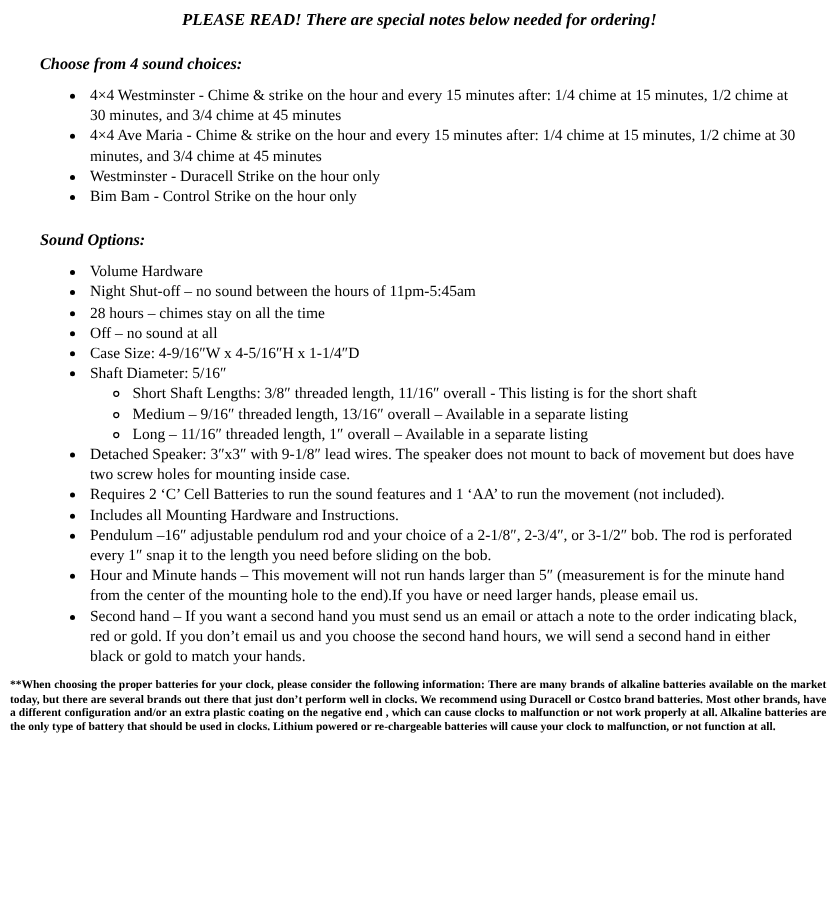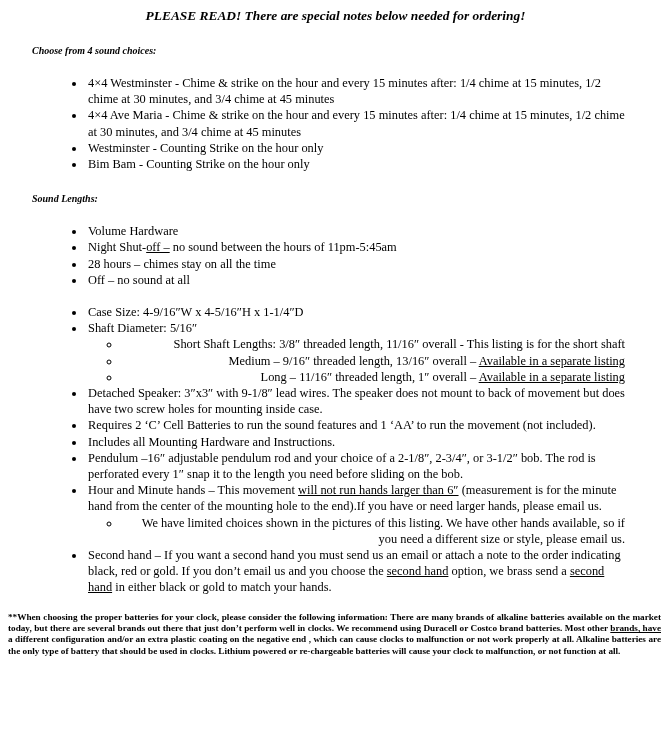--- a/index.html
+++ b/index.html
@@ -18,68 +18,67 @@
     text-align: center;
     font-weight: bold;
     font-style: italic;
     font-size: 13.4px;
     margin: 2px 0 0 0;
     line-height: 17px;
   }
   .heading {
     font-weight: bold;
     font-style: italic;
-    font-size: 10px;
+    font-size: 13px;
     line-height: 17px;
     margin: 18px 0 9px 2px;
   }
   ul.l1 {
     list-style-type: disc;
-    margin: 16px;
+    margin: 0;
     padding-left: 40px;
   }
   ul.l1 > li {
     line-height: 16.2px;
     padding-left: 2px;
   }
   ul.l2 {
     list-style-type: circle;
     margin: 0;
     padding-left: 33px;
-    text-align: right;
   }
   ul.l2 > li {
     line-height: 16.2px;
     padding-left: 1px;
   }
-  .u { text-decoration: underline; }
+  .u { }
   .footer {
     margin: 9px -20px 0 -22px;
     font-weight: bold;
     font-size: 9.2px;
     line-height: 11.3px;
     text-align: justify;
   }
 </style>
 </head>
 <body>
 
 <div class="page">
 
   <div class="title">PLEASE READ! There are special notes below needed for ordering!</div>
 
   <div class="heading">Choose from 4 sound choices:</div>
   <ul class="l1">
     <li>4×4 Westminster - Chime &amp; strike on the hour and every 15 minutes after: 1/4 chime at 15 minutes, 1/2 chime at 30 minutes, and 3/4 chime at 45 minutes</li>
     <li>4×4 Ave Maria - Chime &amp; strike on the hour and every 15 minutes after: 1/4 chime at 15 minutes, 1/2 chime at 30 minutes, and 3/4 chime at 45 minutes</li>
-    <li>Westminster - Counting Strike on the hour only</li>
-    <li>Bim Bam - Counting Strike on the hour only</li>
+    <li>Westminster - Duracell Strike on the hour only</li>
+    <li>Bim Bam - Control Strike on the hour only</li>
   </ul>
 
-  <div class="heading">Sound Lengths:</div>
+  <div class="heading">Sound Options:</div>
   <ul class="l1">
     <li>Volume Hardware</li>
     <li><span>Night Shut-</span><span class="u">off –</span><span> no sound between the hours of 11pm-5:45am</span></li>
     <li>28 hours – chimes stay on all the time</li>
     <li>Off – no sound at all</li>
   </ul>
 
   <ul class="l1">
     <li>Case Size: 4-9/16″W x 4-5/16″H x 1-1/4″D</li>
     <li>
@@ -90,23 +89,20 @@
         <li><span>Long – 11/16″ threaded length, 1″ overall – </span><span class="u">Available in a separate listing</span></li>
       </ul>
     </li>
     <li>Detached Speaker: 3″x3″ with 9-1/8″ lead wires. The speaker does not mount to back of movement but does have two screw holes for mounting inside case.</li>
     <li>Requires 2 ‘C’ Cell Batteries to run the sound features and 1 ‘AA’ to run the movement (not included).</li>
     <li>Includes all Mounting Hardware and Instructions.</li>
     <li>
       <span>Pendulum –16″ adjustable pendulum rod and your choice of a 2-1/8″, 2-3/4″, or 3-1/2″ bob. The rod is perforated every 1″ snap it to the length you need before sliding on the bob.</span>
     </li>
     <li>
-      <span>Hour and Minute hands – This movement </span><span class="u">will not run hands larger than 6″</span><span> (measurement is for the minute hand from the center of the mounting hole to the end).If you have or need larger hands, please email us.</span>
-      <ul class="l2">
-        <li>We have limited choices shown in the pictures of this listing. We have other hands available, so if you need a different size or style, please email us.</li>
-      </ul>
+      <span>Hour and Minute hands – This movement </span><span class="u">will not run hands larger than 5″</span><span> (measurement is for the minute hand from the center of the mounting hole to the end).If you have or need larger hands, please email us.</span>
     </li>
-    <li><span>Second hand – If you want a second hand you must send us an email or attach a note to the order indicating black, red or gold. If you don’t email us and you choose the </span><span class="u">second hand</span><span> option, we brass send a </span><span class="u">second hand</span><span> in either black or gold to match your hands.</span></li>
+    <li><span>Second hand – If you want a second hand you must send us an email or attach a note to the order indicating black, red or gold. If you don’t email us and you choose the </span><span class="u">second hand</span><span> hours, we will send a </span><span class="u">second hand</span><span> in either black or gold to match your hands.</span></li>
   </ul>
 
   <div class="footer"><span>**When choosing the proper batteries for your clock, please consider the following information: There are many brands of alkaline batteries available on the market today, but there are several brands out there that just don’t perform well in clocks. We recommend using Duracell or Costco brand batteries. Most other </span><span class="u">brands,  have</span><span> a different configuration and/or an extra plastic coating on the negative end , which can cause clocks to malfunction or not work properly at all. Alkaline batteries are the only type of battery that should be used in clocks. Lithium powered or re-chargeable batteries will cause your clock to malfunction, or not function at all.</span></div>
 
 </div>
 
 </body></html>

